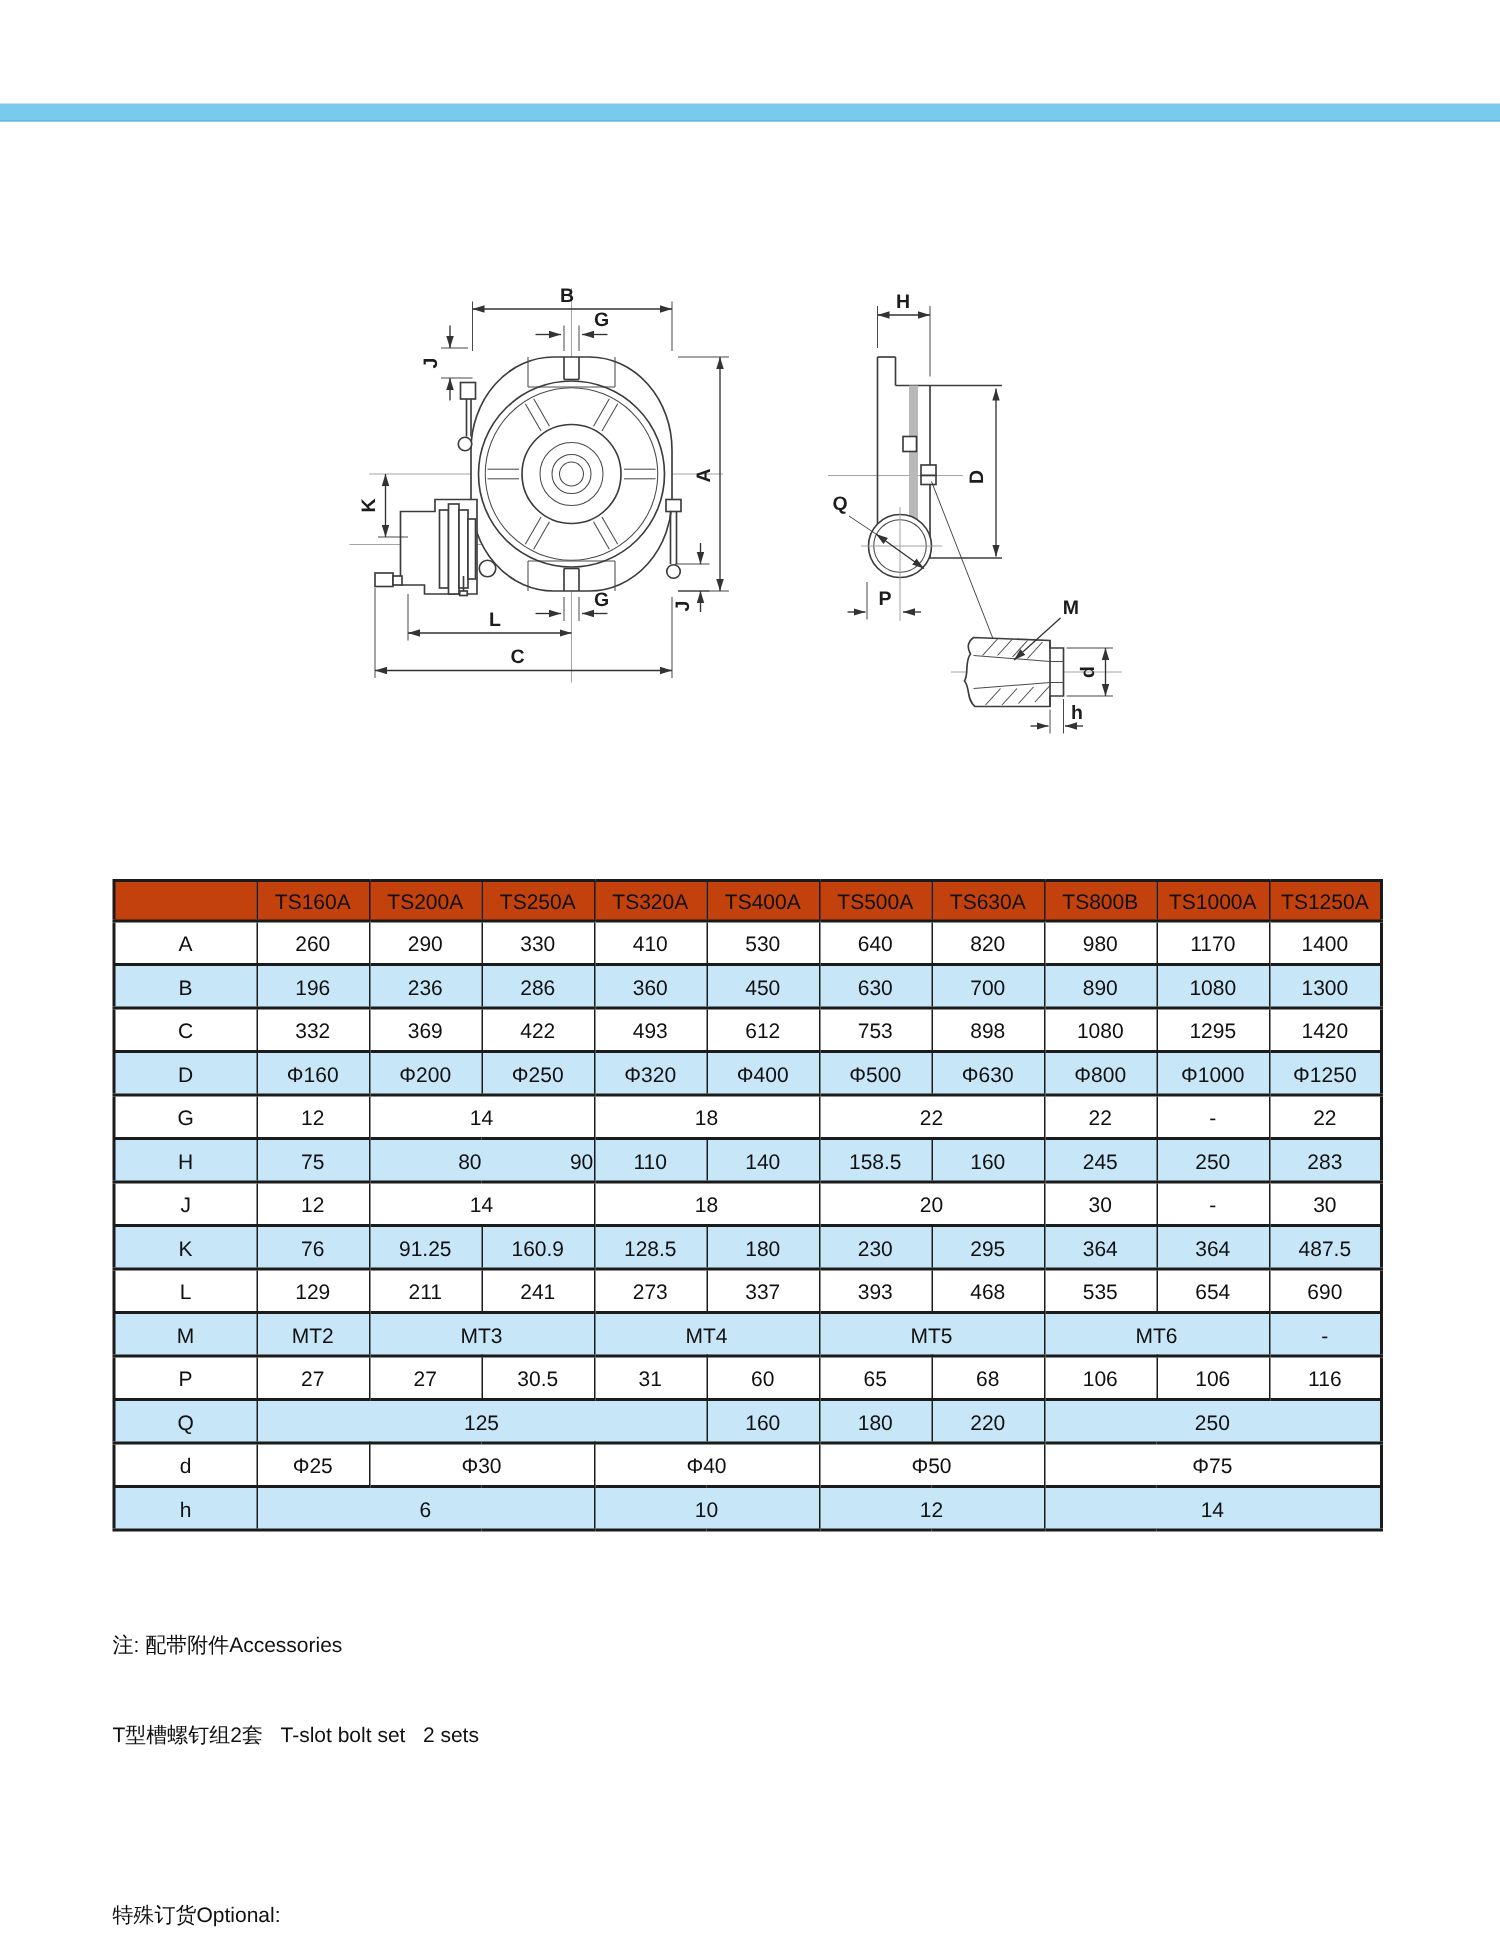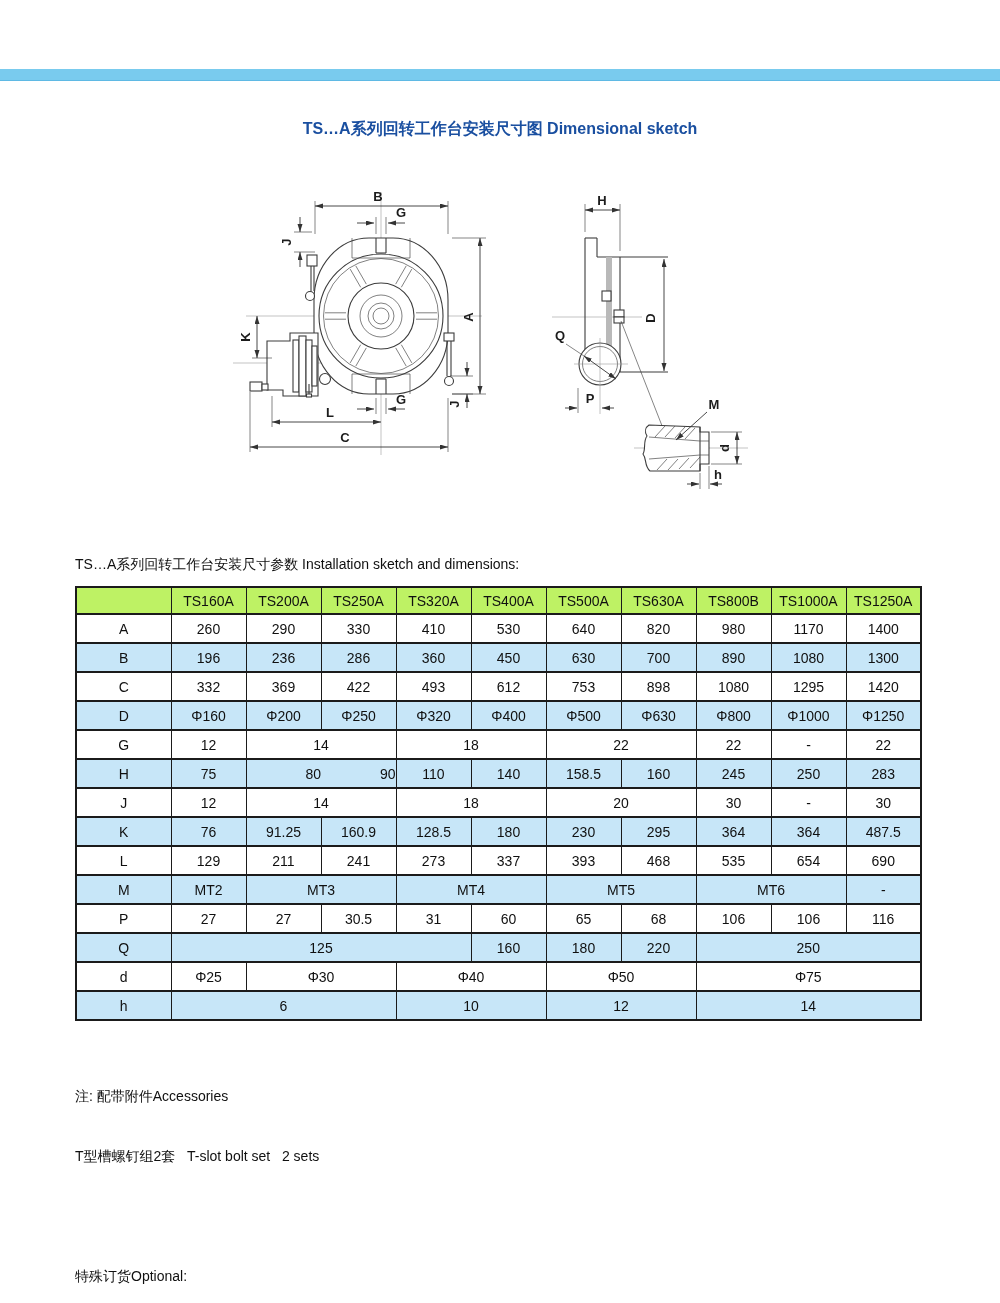--- a/index.html
+++ b/index.html
@@ -9,21 +9,21 @@
           border-bottom:1px solid #5fb9e4;}
   #title{position:absolute;left:0;top:119px;width:1000px;text-align:center;
          font-size:16px;font-weight:600;color:#1a4fa0;}
   #sketch{position:absolute;left:228px;top:186px;}
   #section-heading{position:absolute;left:75px;top:556px;font-size:14px;color:#101010;}
   #tblwrap{position:absolute;left:75px;top:586px;}
   table{border-collapse:collapse;table-layout:fixed;width:845px;font-size:14px;}
   th,td{border:solid #1b1b1b;border-width:2px 1px;height:27px;text-align:center;
         padding:0;font-weight:400;color:#101010;}
   table{border:2px solid #1b1b1b;}
-  thead th{background:#bef264;height:25px;}
+  thead th{background:#c2410c;height:25px;}
   tbody tr:nth-child(even){background:#c7e6f8;}
   td .split{display:flex;width:100%;}
   td .split span{flex:1;text-align:right;}
   #notes{position:absolute;left:75px;top:1046px;font-size:14px;line-height:20px;
          white-space:pre;color:#101010;}
   #notes .sp{height:20px;}
   
   .ol{stroke:#3c3c3c;stroke-width:1.1;fill:none;}
   .olf{stroke:#3c3c3c;stroke-width:1.1;fill:#fff;}
   .tl{stroke:#4a4a4a;stroke-width:0.7;fill:none;}
@@ -32,21 +32,20 @@
   .ext{stroke:#333;stroke-width:0.6;fill:none;}
   .dt{font-size:13px;font-weight:700;fill:#1c1c1c;font-family:"Liberation Sans",sans-serif;}
 </style>
 </head>
 <body>
 
 <div id="page">
 
   <div id="topbar"></div>
 
-  <div id="title">TS…A系列回转工作台安装尺寸图 Dimensional sketch</div>
 
   <svg id="sketch" width="530" height="318" viewBox="228 186 530 318" xmlns="http://www.w3.org/2000/svg">
     <defs>
       <marker id="arr" markerWidth="9" markerHeight="7" refX="8" refY="2.5" orient="auto-start-reverse" markerUnits="userSpaceOnUse">
         <path d="M0,0 L8,2.5 L0,5 Z" fill="#333"></path>
       </marker>
     </defs>
 
     <g>
 
@@ -234,21 +233,20 @@
       <text class="dt" transform="rotate(-90 729 448)" x="729" y="448" text-anchor="middle">d</text>
 
       <line class="ext" x1="700" y1="473" x2="700" y2="489"></line>
       <line class="ext" x1="709" y1="466" x2="709" y2="489"></line>
       <line class="dim" x1="687" y1="484" x2="699" y2="484" marker-end="url(#arr)"></line>
       <line class="dim" x1="722" y1="484" x2="710" y2="484" marker-end="url(#arr)"></line>
       <text class="dt" x="718" y="479" text-anchor="middle">h</text>
     </g>
   </svg>
 
-  <div id="section-heading">TS…A系列回转工作台安装尺寸参数 Installation sketch and dimensions:</div>
 
   <div id="tblwrap">
     <table>
       <colgroup>
           <col style="width: 95px;">
           <col style="width: 75px;">
           <col style="width: 75px;">
           <col style="width: 75px;">
           <col style="width: 75px;">
           <col style="width: 75px;">

